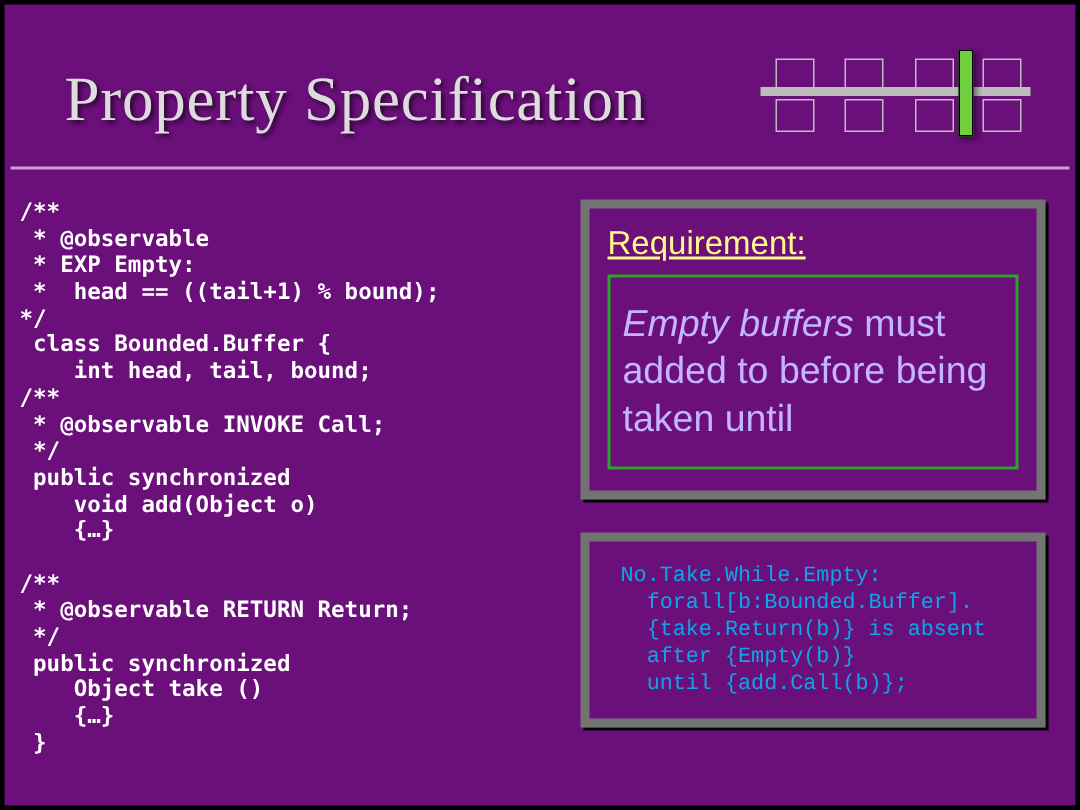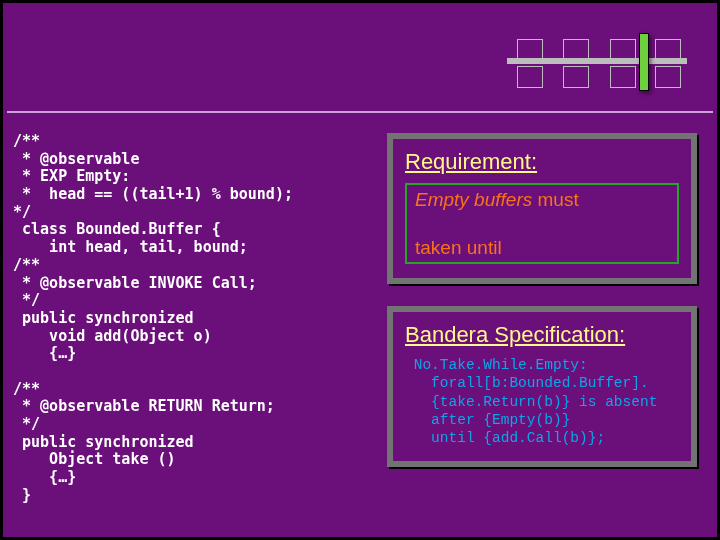--- a/index.html
+++ b/index.html
@@ -93,41 +93,42 @@
     background: #6b0f7a;
   }
   .panel-title {
     color: #fff88a;
     font-size: 22px;
     text-decoration: underline;
     margin-bottom: 8px;
   }
   .req-box {
     border: 2px solid #28a428;
-    padding: 3px 8px;
-    color: #f97316;
-    font-size: 19px;
+    padding: 16px 8px;
+    color: #c4b5fd;
+    font-size: 25px;
     line-height: 1.25;
   }
   .em { font-style: italic; }
   .spec-body {
     font-family: "Courier New", Courier, monospace;
     font-size: 14.5px;
     font-weight: normal;
     color: #0ea5e9;
     line-height: 1.25;
     white-space: pre;
     margin-top: 4px;
   }
 </style>
 </head>
 <body>
 
 <div class="slide">
 
+  <div class="title">Property Specification</div>
 
   <div class="diagram">
     <div class="bar"></div>
     <div class="box top b1"></div>
     <div class="box bot b1"></div>
     <div class="box top b2"></div>
     <div class="box bot b2"></div>
     <div class="box top b3"></div>
     <div class="box bot b3"></div>
     <div class="box green"></div>
@@ -160,27 +161,26 @@
     {…}
  }</pre>
   </div>
 
   <div class="rightcol">
 
     <div class="panel">
       <div class="panel-title">Requirement:</div>
       <div class="req-box">
         <span class="em">Empty buffers</span><span> must</span><br>
-        <br>
+        <span>added to before being</span><br>
         <span>taken until</span>
       </div>
     </div>
 
     <div class="panel">
-      <div class="panel-title">Bandera Specification:</div>
       <div class="spec-body"> No.Take.While.Empty:
    forall[b:Bounded.Buffer].
    {take.Return(b)} is absent
    after {Empty(b)}
    until {add.Call(b)};</div>
     </div>
 
   </div>
 
 </div>

